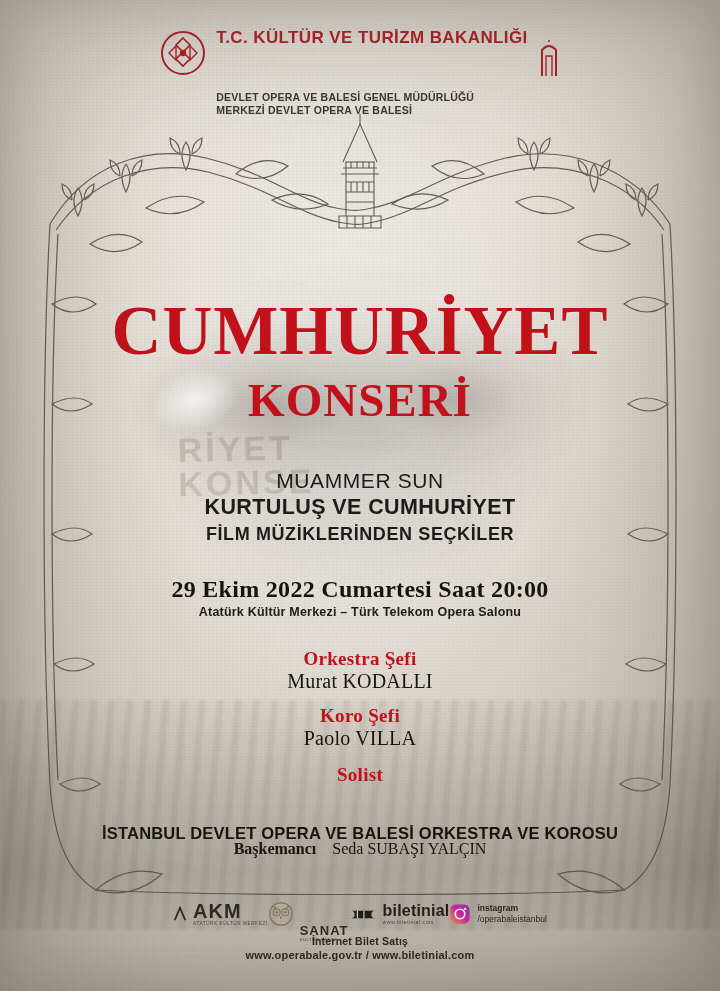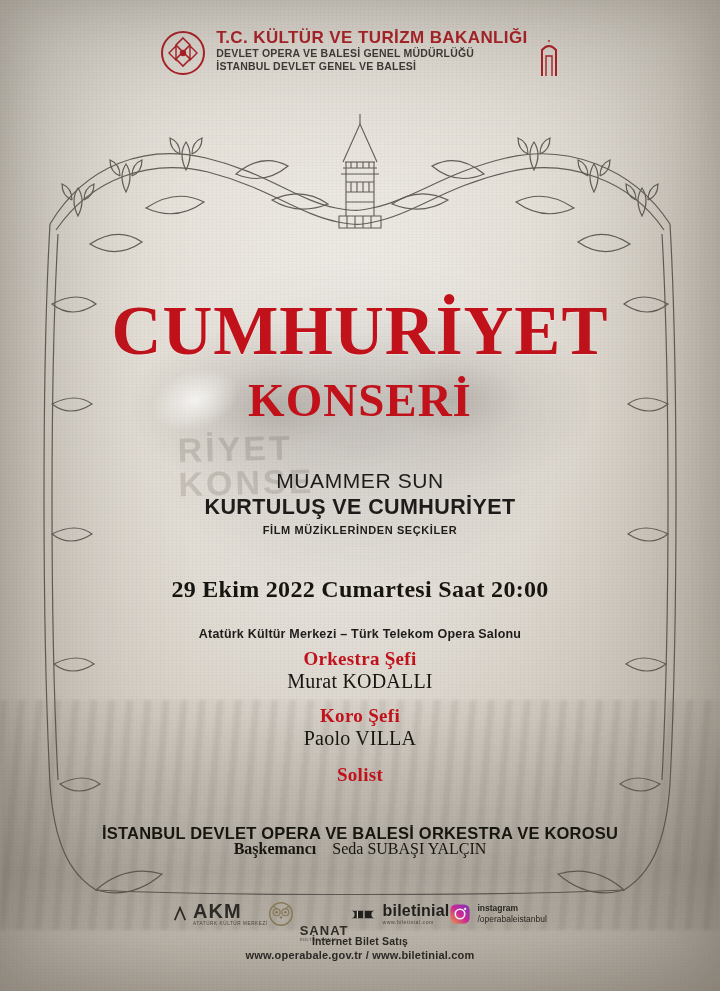--- a/index.html
+++ b/index.html
@@ -131,20 +131,21 @@
     font-weight: bold;
     letter-spacing: .4px;
     line-height: 19px;
   }
   .min-l2 {
     font-size: 10.5px;
     font-weight: bold;
     letter-spacing: .2px;
     line-height: 13px;
     color: #3a3633;
+    margin-top: 44px;
   }
   .min-l3 {
     font-size: 10.5px;
     font-weight: bold;
     letter-spacing: .2px;
     line-height: 13px;
     color: #3a3633;
   }
   .ministry-mark {
     width: 22px;
@@ -214,40 +215,39 @@
     font-weight: bold;
     font-size: 21.5px;
     letter-spacing: .4px;
     color: #1e1c1a;
     line-height: 26px;
   }
   .work-note {
     top: 524px;
     font-family: "Liberation Sans", sans-serif;
     font-weight: bold;
-    font-size: 11px;
+    font-size: 18px;
     letter-spacing: .6px;
     color: #1e1c1a;
   }
   .datetime {
     top: 576px;
     font-family: "Liberation Serif", serif;
     font-weight: bold;
     font-size: 24px;
     letter-spacing: .3px;
     color: #17150f;
   }
   .venue {
     top: 605px;
     font-family: "Liberation Sans", sans-serif;
     font-weight: bold;
     font-size: 12.5px;
     letter-spacing: .2px;
     color: #1e1c1a;
-    margin-top: 22px;
   }
 
   .role {
     font-family: "Liberation Serif", serif;
     font-weight: bold;
     font-size: 19px;
     color: #c1121b;
     letter-spacing: .3px;
   }
   .person {
@@ -380,21 +380,21 @@
         <path d="M23 8 L30 15 L23 22 L16 15 Z" fill="none" stroke="#b01a22" stroke-width="1.6"></path>
         <path d="M23 22 L30 29 L23 36 L16 29 Z" fill="none" stroke="#b01a22" stroke-width="1.6"></path>
         <path d="M9 23 L16 16 L16 30 Z" fill="none" stroke="#b01a22" stroke-width="1.4"></path>
         <path d="M37 23 L30 16 L30 30 Z" fill="none" stroke="#b01a22" stroke-width="1.4"></path>
         <circle cx="23" cy="23" r="3.2" fill="#b01a22"></circle>
       </svg>
     </div>
     <div class="ministry-text">
       <div class="min-l1">T.C. KÜLTÜR VE TURİZM BAKANLIĞI</div>
       <div class="min-l2">DEVLET OPERA VE BALESİ GENEL MÜDÜRLÜĞÜ</div>
-      <div class="min-l3">İSTANBUL DEVLET GENEL VE BALESİ</div>
+      <div class="min-l3">MERKEZİ DEVLET OPERA VE BALESİ</div>
     </div>
     <div class="ministry-mark">
       <svg viewBox="0 0 22 40" width="22" height="40">
         <path d="M4 36 L4 10 Q11 2 18 10 L18 36" fill="none" stroke="#b01a22" stroke-width="2"></path>
         <path d="M8 36 L8 16 L14 16 L14 36" fill="none" stroke="#b01a22" stroke-width="1.4"></path>
         <path d="M11 2 L11 -1" stroke="#b01a22" stroke-width="1.4"></path>
       </svg>
     </div>
   </div>
 

